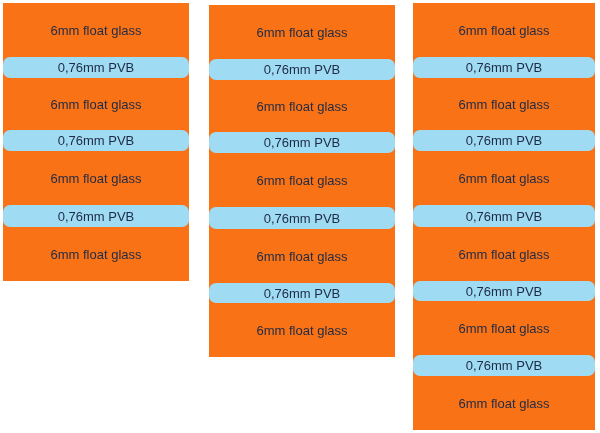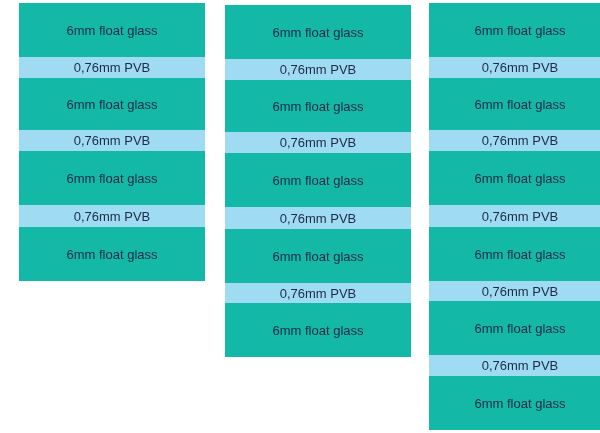--- a/index.html
+++ b/index.html
@@ -1,22 +1,22 @@
 <!DOCTYPE html>
 <html><head>
   <meta charset="utf-8">
   <style>
     html, body { margin: 0; padding: 0; background: #ffffff; }
     body { width: 600px; height: 433px; position: relative; overflow: hidden;
            font-family: "Liberation Sans", "DejaVu Sans", sans-serif; }
-    .stack { position: absolute; background: #14b8a6; margin-left: 16px; }
+    .stack { position: absolute; background: #f97316; }
     .layer { position: absolute; left: 0; right: 0; display: flex;
              align-items: center; justify-content: center;
              font-size: 13px; color: #1e2a46; }
-    .layer.pvb { background: #9fdcf3; }
+    .layer.pvb { background: #9fdcf3; border-radius: 7px; }
   </style>
 </head>
 <body>
 
 <div class="stack" style="left:3px; top:3px; width:186px; height:278px;">
   <div class="layer glass" style="top:0; height:54px;">6mm float glass</div>
   <div class="layer pvb" style="top:54px; height:21px;">0,76mm PVB</div>
   <div class="layer glass" style="top:75px; height:52px;">6mm float glass</div>
   <div class="layer pvb" style="top:127px; height:21px;">0,76mm PVB</div>
   <div class="layer glass" style="top:148px; height:54px;">6mm float glass</div>

